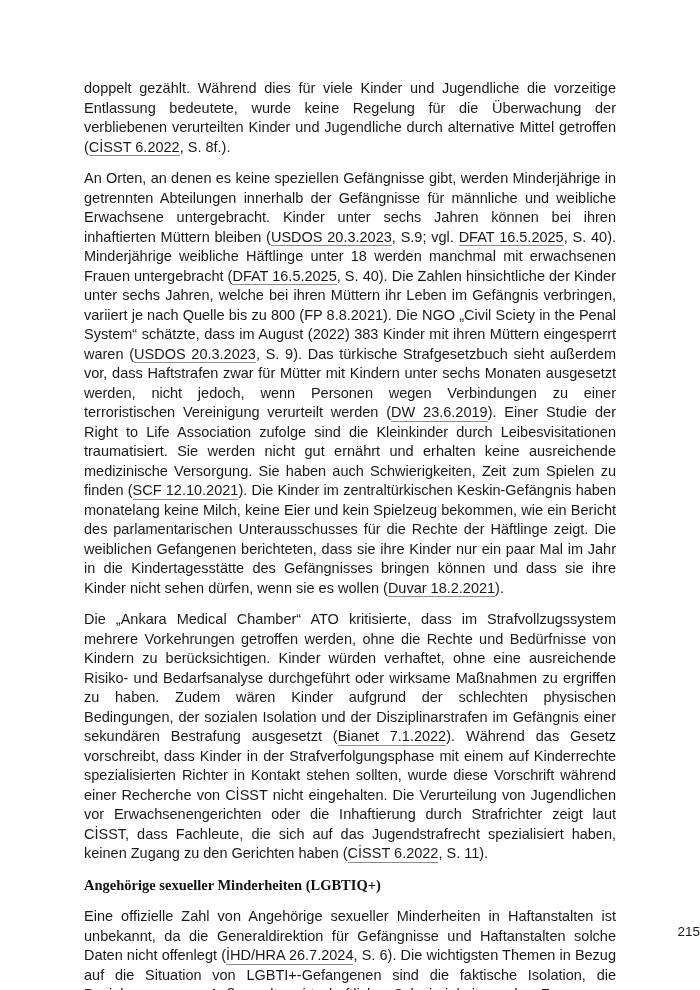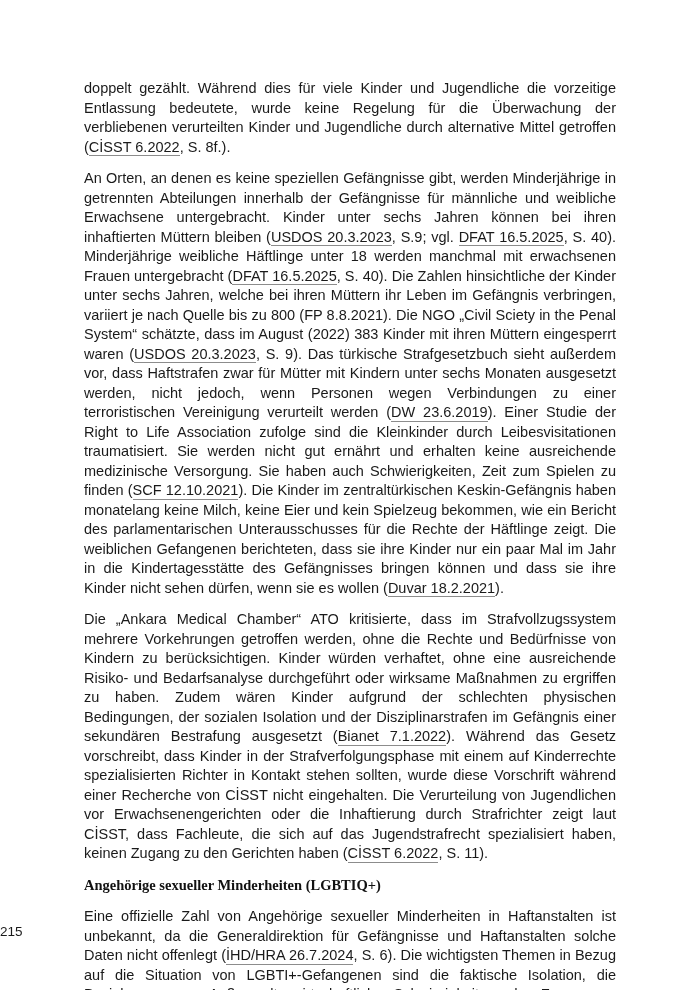--- a/index.html
+++ b/index.html
@@ -46,21 +46,21 @@
     text-decoration: none;
     border-bottom: 1.2px solid #8c8c8c;
     padding-bottom: 0.5px;
     cursor: pointer;
   }
   .page-number {
     position: absolute;
     left: 0;
     top: 924px;
     width: 700px;
-    text-align: left;
+    text-align: right;
     font-size: 13.5px;
     color: #1a1a1a;
   }
 </style>
 </head>
 <body>
 
 <div class="page">
   <div class="content">
       <p>doppelt gezählt. Während dies für viele Kinder und Jugendliche die vorzeitige Entlassung bedeutete, wurde keine Regelung für die Überwachung der verbliebenen verurteilten Kinder und Jugendliche durch alternative Mittel getroffen (<a class="cite">CİSST 6.2022</a>, S. 8f.).</p>

